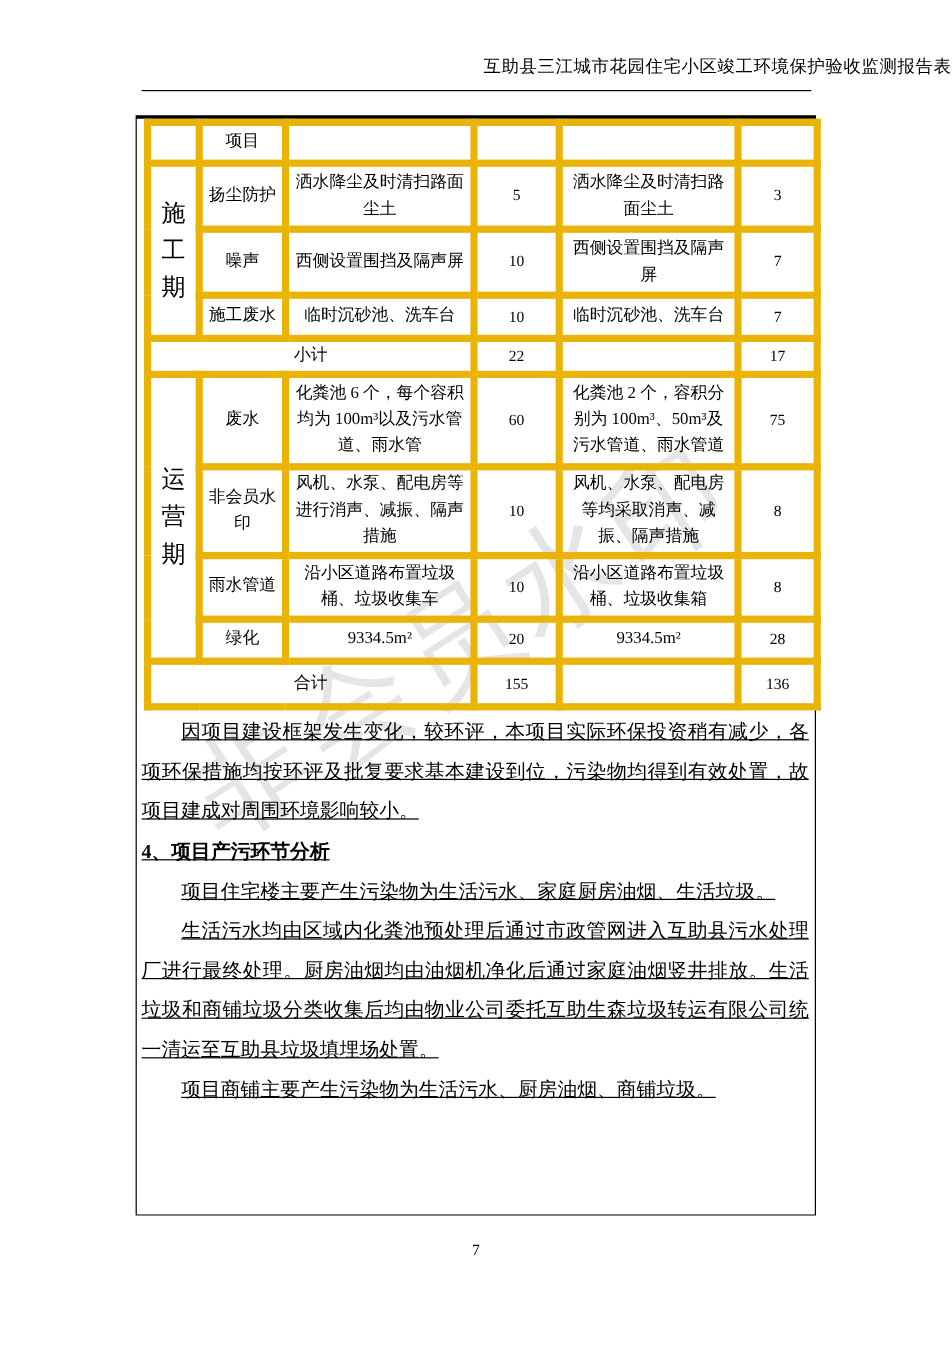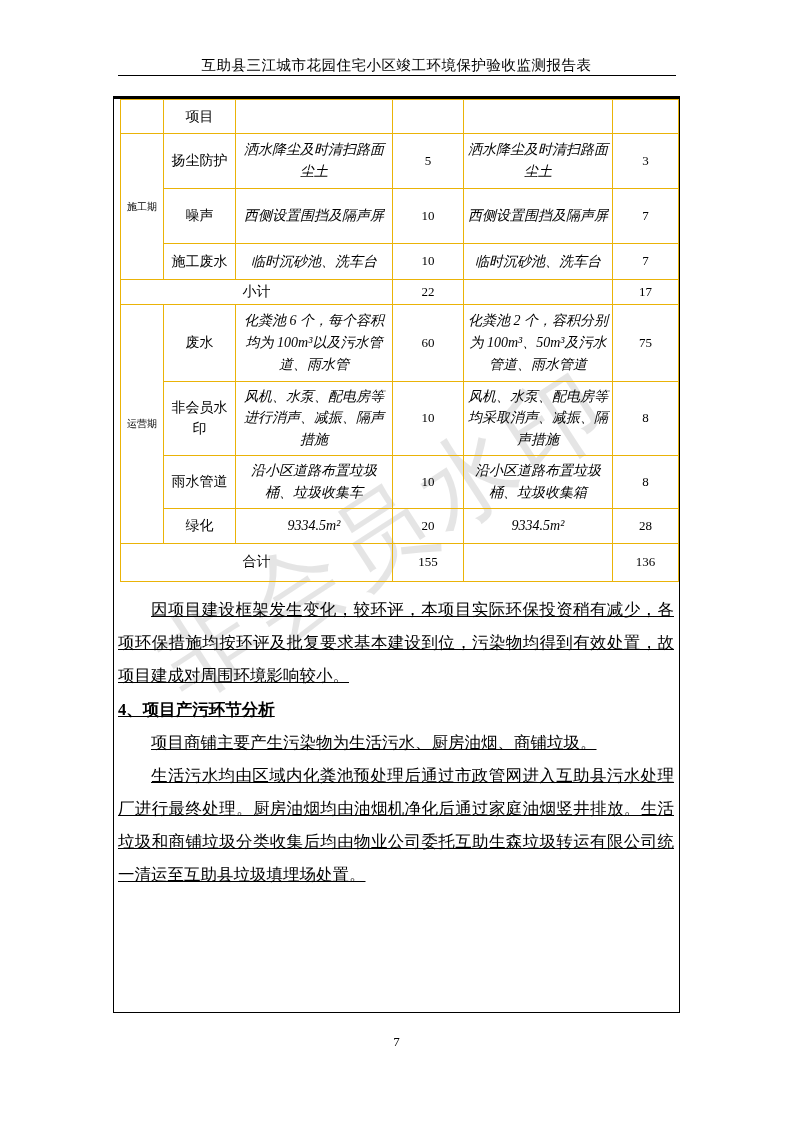--- a/index.html
+++ b/index.html
@@ -6,22 +6,22 @@
   html, body { width: 793px; height: 1122px; background: #ffffff; }
   body {
     position: relative;
     font-family: "Liberation Serif", "DejaVu Serif", serif;
     color: #000;
     overflow: hidden;
   }
 
   .page-title {
     position: absolute;
-    top: 56px; left: 0; width: 100%;
-    text-align: center;
+    top: 46px; left: 0; width: 100%;
+    text-align: right;
     font-size: 14.5px;
     letter-spacing: 0.5px;
     z-index: 2;
   }
   .title-rule {
     position: absolute;
     top: 75px; left: 118px; width: 558px;
     border-top: 1.5px solid #000;
     z-index: 2;
   }
@@ -51,32 +51,32 @@
 
   table.report-table {
     position: absolute;
     left: 6px; top: 0;
     width: 558px;
     border-collapse: collapse;
     table-layout: fixed;
     background: transparent;
   }
   .report-table td {
-    border: 1px solid #eab308;
+    border: 6px solid #eab308;
     text-align: center;
     vertical-align: middle;
     font-size: 14px;
     line-height: 1.55;
     padding: 1px 3px;
     overflow: hidden;
     margin-top: 28px;
   }
   .report-table td.c-num { font-size: 13px; }
-  .report-table td.c-desc { font-size: 14px; font-style: italic; }
-  .report-table td.c-period { font-size: 10px; }
+  .report-table td.c-desc { font-size: 14px; }
+  .report-table td.c-period { font-size: 20px; }
 
   .text-area {
     position: absolute;
     left: 0; top: 486px;
     width: 100%;
     padding: 8px 5px 0 4px;
     font-size: 16.5px;
     line-height: 33px;
     text-decoration: underline;
   }
@@ -189,19 +189,20 @@
         <td class="c-num">155</td>
         <td></td>
         <td class="c-num">136</td>
       </tr>
     </tbody>
   </table>
 
   <div class="text-area">
     <p class="indent">因项目建设框架发生变化，较环评，本项目实际环保投资稍有减少，各项环保措施均按环评及批复要求基本建设到位，污染物均得到有效处置，故项目建成对周围环境影响较小。</p>
     <h3 class="section-heading">4、项目产污环节分析</h3>
+    <p class="indent">项目住宅楼主要产生污染物为生活污水、家庭厨房油烟、生活垃圾。</p>
+    <p class="indent">生活污水均由区域内化粪池预处理后通过市政管网进入互助县污水处理厂进行最终处理。厨房油烟均由油烟机净化后通过家庭油烟竖井排放。生活垃圾和商铺垃圾分类收集后均由物业公司委托互助生森垃圾转运有限公司统一清运至互助县垃圾填埋场处置。</p>
     <p class="indent">项目商铺主要产生污染物为生活污水、厨房油烟、商铺垃圾。</p>
-    <p class="indent">生活污水均由区域内化粪池预处理后通过市政管网进入互助县污水处理厂进行最终处理。厨房油烟均由油烟机净化后通过家庭油烟竖井排放。生活垃圾和商铺垃圾分类收集后均由物业公司委托互助生森垃圾转运有限公司统一清运至互助县垃圾填埋场处置。</p>
   </div>
 
 </div>
 
 <div class="page-number">7</div>
 
 </body></html>

